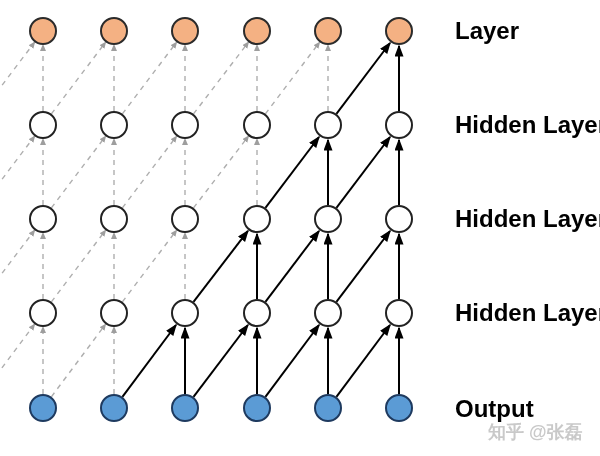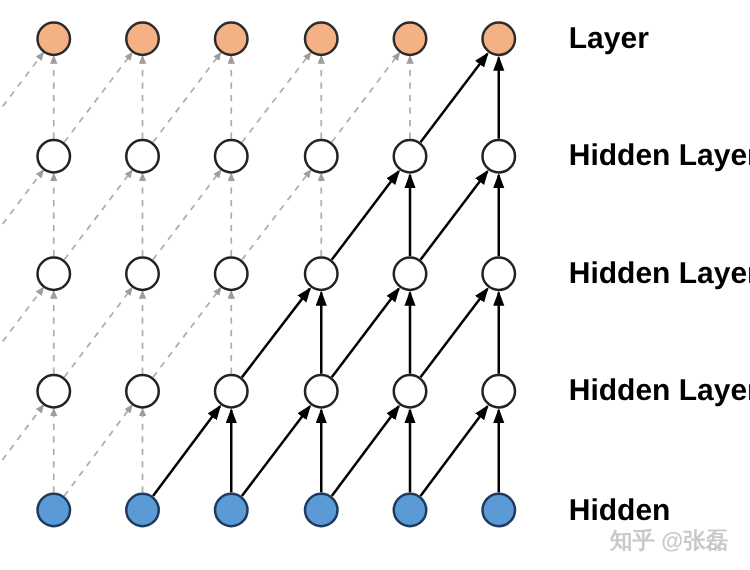--- a/index.html
+++ b/index.html
@@ -131,17 +131,17 @@
         <circle cx="257" cy="31" r="13" fill="#f4b183" stroke="#2b2b2b" stroke-width="2"></circle>
         <circle cx="328" cy="31" r="13" fill="#f4b183" stroke="#2b2b2b" stroke-width="2"></circle>
         <circle cx="399" cy="31" r="13" fill="#f4b183" stroke="#2b2b2b" stroke-width="2"></circle>
       </g>
   </svg>
 
   <div class="row-label lbl-output">Layer</div>
   <div class="row-label lbl-hidden1">Hidden Layer</div>
   <div class="row-label lbl-hidden2">Hidden Layer</div>
   <div class="row-label lbl-hidden3">Hidden Layer</div>
-  <div class="row-label lbl-input">Hidden</div>
+  <div class="row-label lbl-input">Output</div>
 
   <div class="watermark" style="color: rgb(201, 201, 201);">知乎 @张磊</div>
 
 </div>
 
 </body></html>

